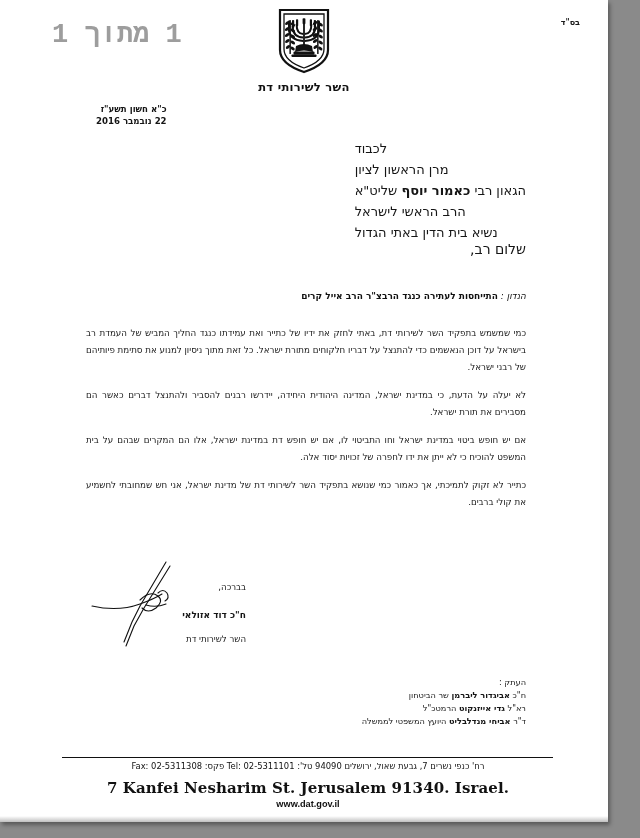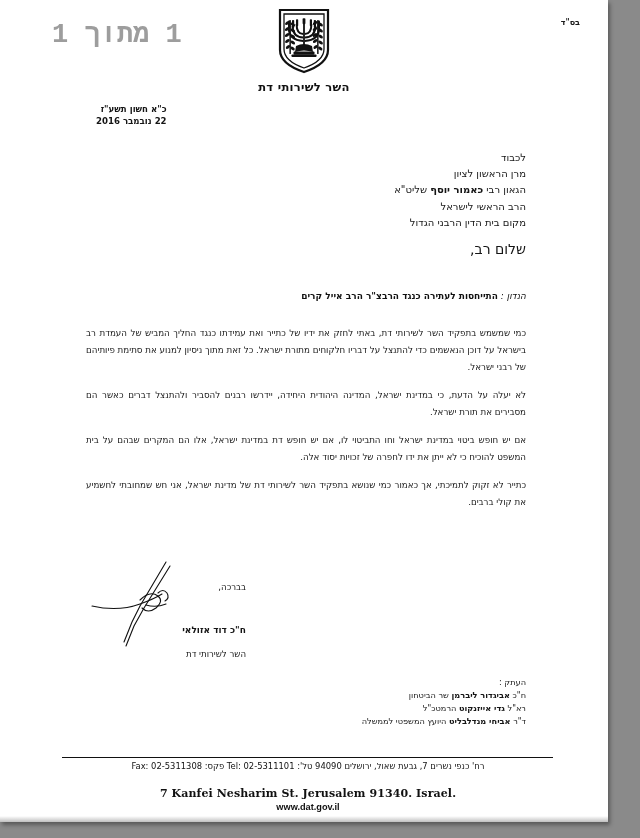--- a/index.html
+++ b/index.html
@@ -99,25 +99,24 @@
     line-height: 1.45;
   }
 
   
   .addressee {
     position: absolute;
     right: 82px;
     top: 138px;
     direction: rtl;
     unicode-bidi: isolate;
-    text-align: right;
-    font-size: 10px;
+    text-align: left;
+    font-size: 13px;
     color: #151515;
     line-height: 1.62;
-    margin-top: 12px;
   }
   .addressee .line-bold-part b { font-weight: 700; }
 
   .greeting {
     position: absolute;
     right: 82px;
     top: 241px;
     direction: rtl;
     unicode-bidi: isolate;
     font-size: 14px;
@@ -160,21 +159,21 @@
     position: absolute;
     left: 96px;
     top: 582px;
     direction: rtl;
     unicode-bidi: isolate;
     text-align: right;
     font-size: 8.6px;
     color: #151515;
     width: 150px;
   }
-  .sig-closing { margin-bottom: 33px; }
+  .sig-closing { margin-bottom: 18px; }
   .sig-name { font-weight: 700; font-size: 9px; }
   .sig-role { margin-top: 14px; font-size: 8.6px; }
 
   .sig-scribble {
     position: absolute;
     left: 84px;
     top: 560px;
     width: 140px;
     height: 90px;
     pointer-events: none;
@@ -212,23 +211,23 @@
   }
   .footer-he {
     font-size: 8.4px;
     font-weight: 400;
     direction: rtl;
     unicode-bidi: isolate;
     white-space: nowrap;
   }
   .footer-en {
     font-family: "DejaVu Serif", "Liberation Serif", serif;
-    font-size: 11px;
-    font-weight: 700;
-    margin-top: 16px;
+    font-size: 15px;
+    font-weight: 700;
+    margin-top: 8px;
     letter-spacing: 0.1px;
   }
   .footer-url {
     font-family: Liberation Sans, sans-serif;
     font-size: 9.2px;
     font-weight: 700;
     margin-top: 2px;
   }
 
   .corner-shadow {
@@ -308,21 +307,21 @@
     <div class="date-block">
       <div>כ"א חשון תשע"ז</div>
       <div>22 נובמבר 2016</div>
     </div>
 
     <div class="addressee">
       <div>לכבוד</div>
       <div>מרן הראשון לציון</div>
       <div class="line-bold-part"><span>הגאון רבי </span><b>כאמור יוסף</b><span> שליט"א</span></div>
       <div>הרב הראשי לישראל</div>
-      <div>מקום בית הדין הרבני הגדול</div>
+      <div>נשיא בית הדין באתי הגדול</div>
     </div>
 
     <div class="greeting">שלום רב,</div>
 
     <div class="subject">
       <span class="subject-label">הנדון :</span>
       <span class="subject-text">התייחסות לעתירה כנגד הרבצ"ר הרב אייל קרים</span>
     </div>
 
     <div class="body-text">

